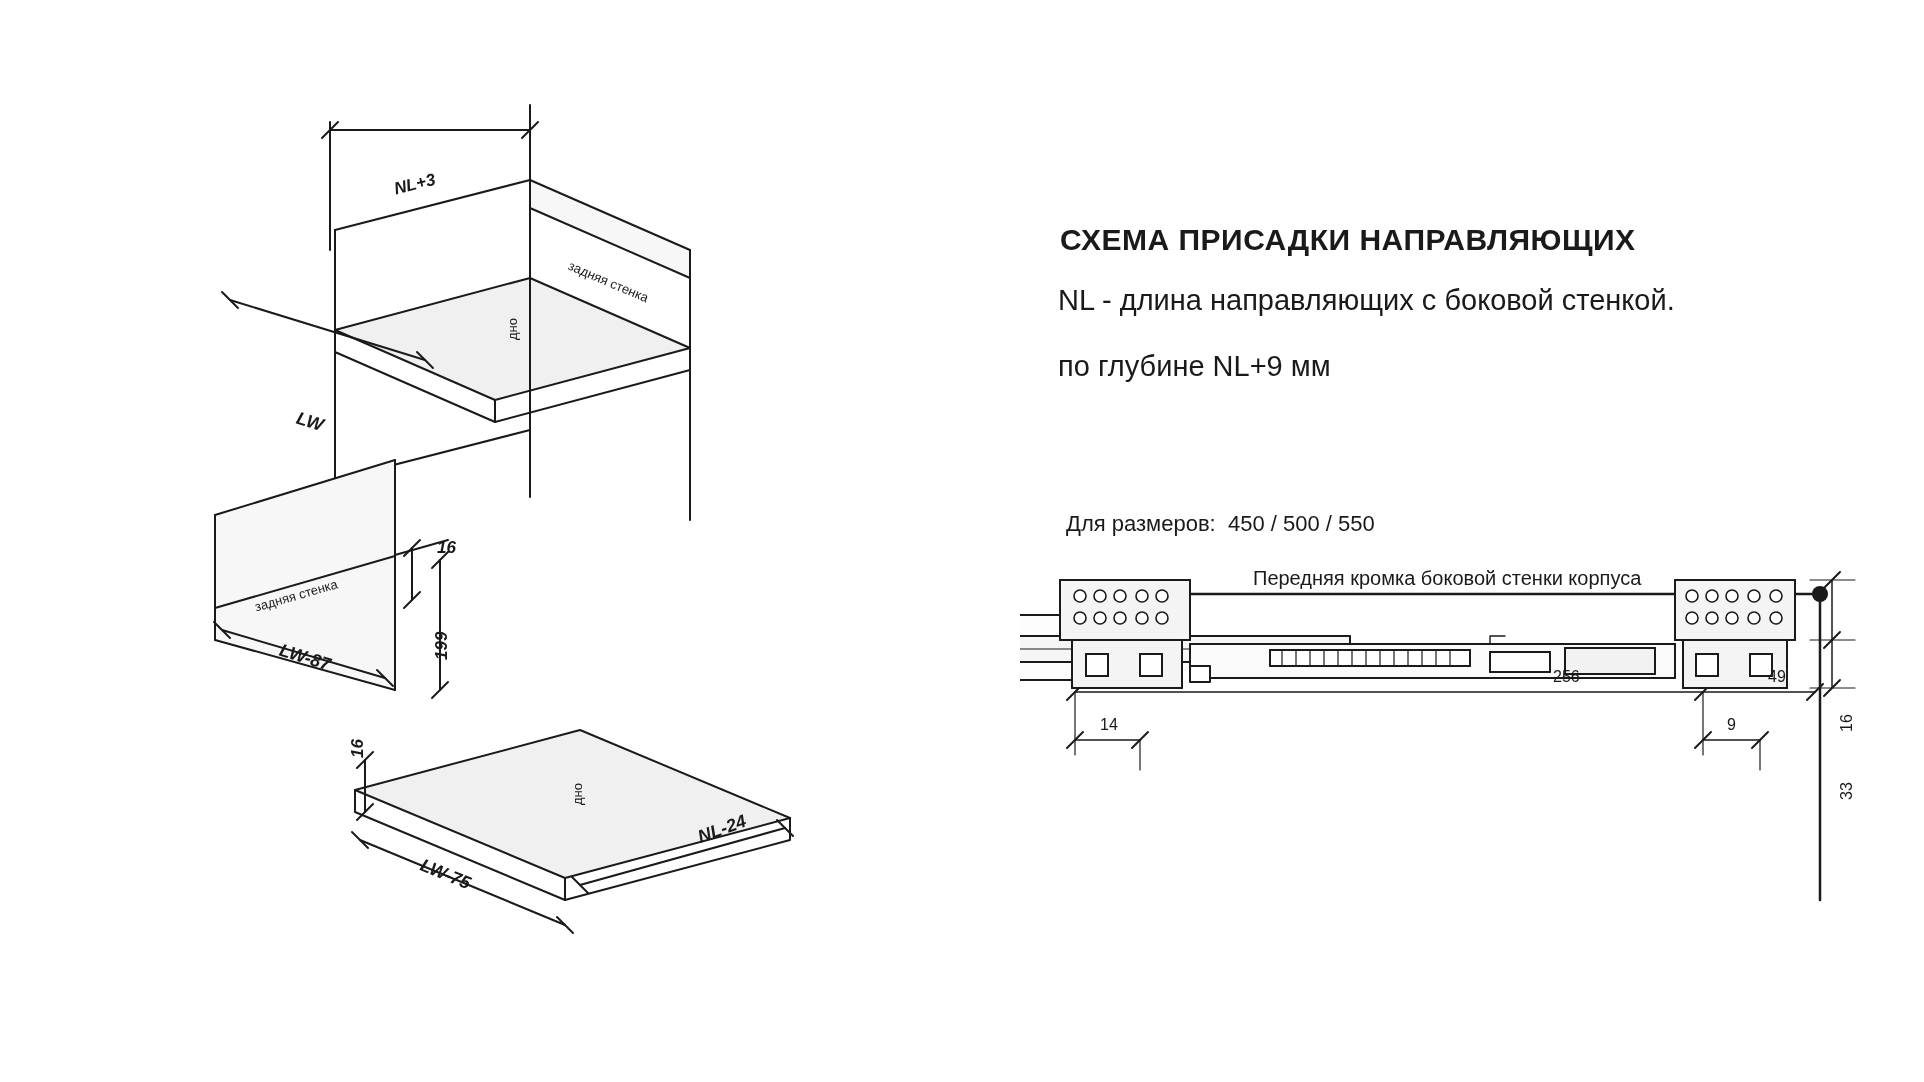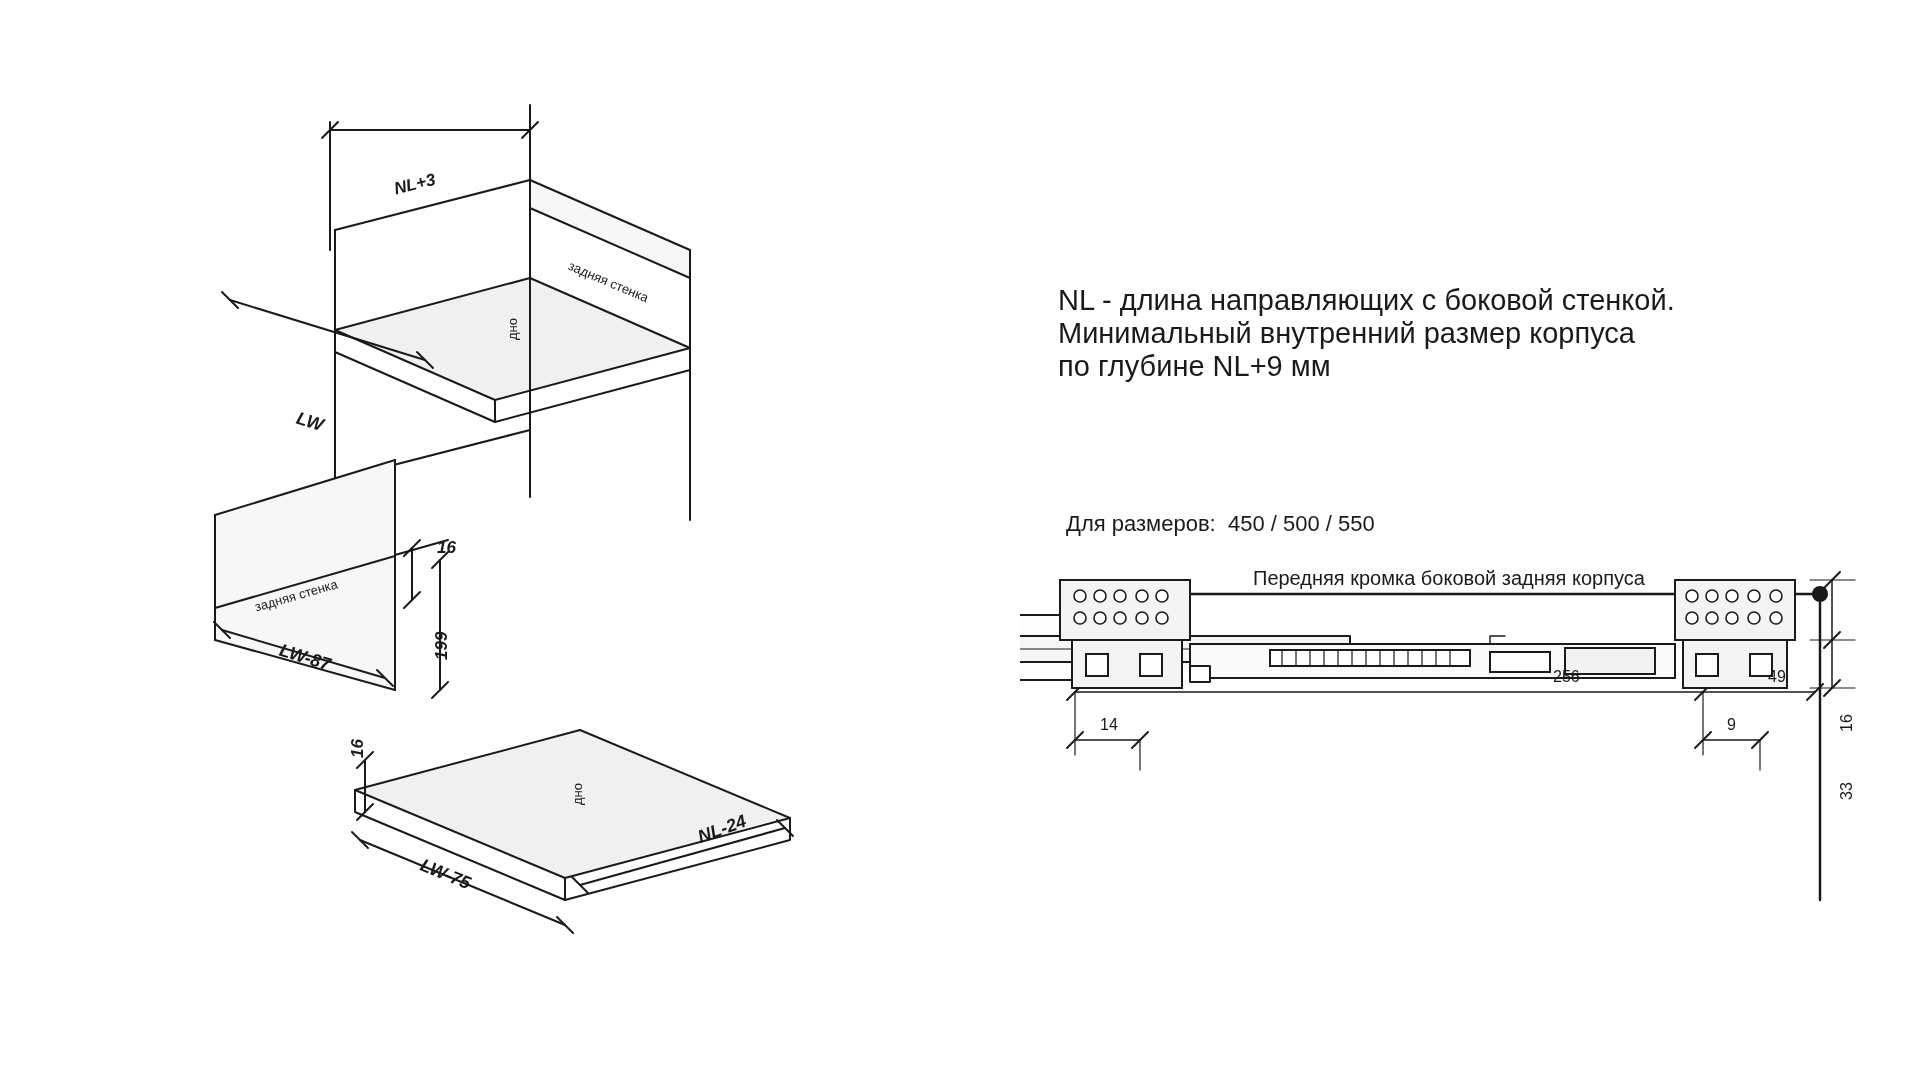--- a/index.html
+++ b/index.html
@@ -206,29 +206,29 @@
   <div class="txt dim" style="left:437px; top:538px;">16</div>
 
   <div class="txt part-label" style="left:570px; top:805px; transform:rotate(-90deg); transform-origin:left top;">дно</div>
 
   <div class="txt dim" style="left:348px; top:758px; transform:rotate(-90deg); transform-origin:left top;">16</div>
 
   <div class="txt big-dim" style="left:425px; top:855px; transform:rotate(22deg); transform-origin:left top;">LW-75</div>
 
   <div class="txt big-dim" style="left:695px; top:828px; transform:rotate(-20deg); transform-origin:left top;">NL-24</div>
 
+  <div class="txt title" style="left:1060px; top:223px;">СХЕМА ПРИСАДКИ НАПРАВЛЯЮЩИХ</div>
 
   <div class="txt body-line" style="left:1058px; top:284px;">NL - длина направляющих с боковой стенкой.</div>
-  <div class="txt body-line" style="left:1058px; top:317px;">Минимальный внутренний размер корпуса</div>
   <div class="txt body-line" style="left:1058px; top:350px;">по глубине NL+9 мм</div>
 
   <div class="txt sizes-label" style="left:1066px; top:511px;">Для размеров:</div>
   <div class="txt sizes-values" style="left:1228px; top:511px;">450 / 500 / 550</div>
 
-  <div class="txt edge-label" style="left:1253px; top:567px;">Передняя кромка боковой задняя корпуса</div>
+  <div class="txt edge-label" style="left:1253px; top:567px;">Передняя кромка боковой стенки корпуса</div>
 
   <svg id="right-drawing" width="900" height="420" style="position:absolute;left:1020px;top:570px;">
 
     <g fill="none" stroke="#1a1a1a" stroke-width="2" stroke-linecap="round" stroke-linejoin="round">
 
       <g>
         <path d="M 55,24 L 795,24" stroke-width="2.5"></path>
         <circle cx="800" cy="24" r="8" fill="#1a1a1a" stroke="none"></circle>
         <path d="M 800,24 L 800,330" stroke-width="2.5"></path>
       </g>

